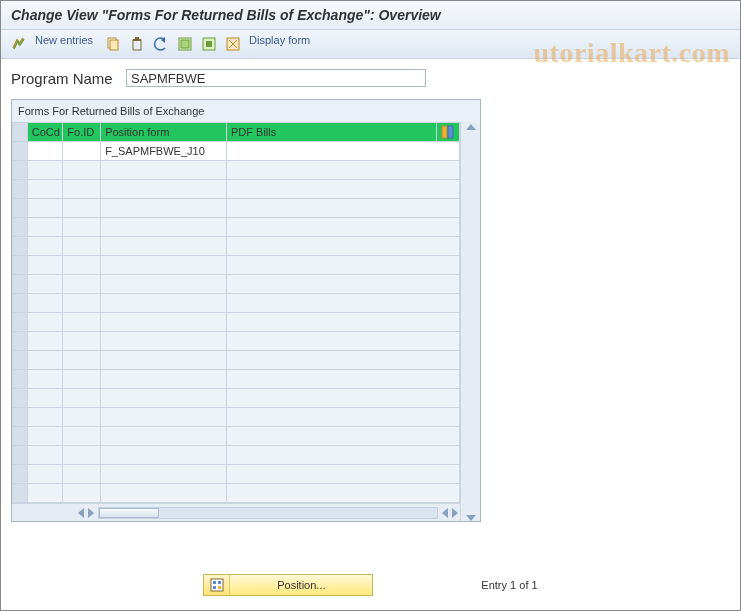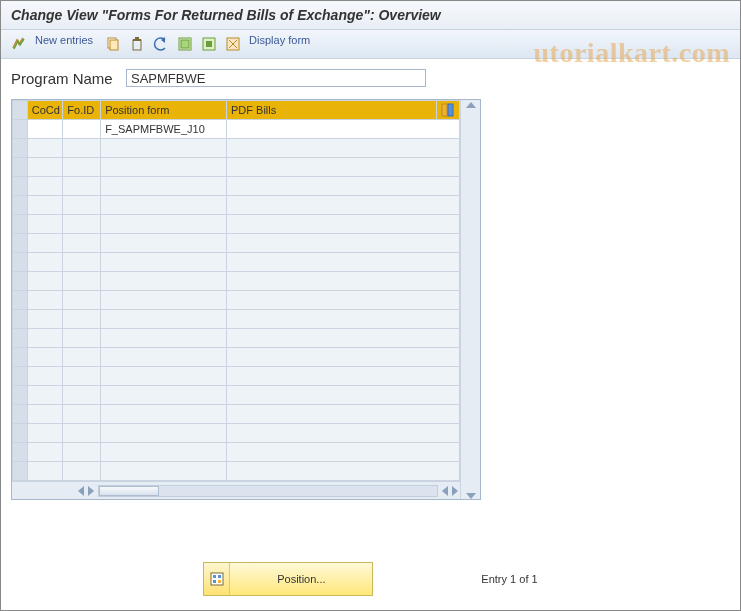--- a/index.html
+++ b/index.html
@@ -92,21 +92,21 @@
       font-size: 11px;
       padding: 2px 4px;
       height: 19px;
       text-align: left;
       background: #e5ecf4;
       color: #333;
       font-weight: normal;
       overflow: hidden;
       white-space: nowrap;
     }
-    .grid th { background: #eab308; }
+    .grid th { background: #22c55e; }
     .sel-col { width: 14px; background: #d6dfe9 !important; }
     .col-cocd { width: 34px; }
     .col-foid { width: 36px; }
     .col-script { width: 120px; }
     .col-pdf { width: 200px; }
     .col-config { width: 22px; text-align:center; }
     .grid td.data { background: #eef3f8; }
     .grid tr.row-data td.data { background: #fff; }
     .grid td.sel { background: #d6dfe9; }
     .table-wrap { display: flex; }
@@ -150,21 +150,21 @@
       left: 0; right: 0;
       display:flex;
       align-items:center;
       justify-content:center;
       gap: 60px;
     }
     .position-btn {
       display:flex; align-items:center;
       background: linear-gradient(to bottom,#fff9d8,#ffe87a);
       border:1px solid #c7b85a;
-      height:34px;
+      height:22px;
       width: 170px;
       cursor:pointer;
     }
     .position-btn .icon-part {
       width:26px; height:100%; display:flex; align-items:center; justify-content:center;
       border-right:1px solid #d9cc7a;
       background: linear-gradient(to bottom,#fdf6cf,#ffe173);
     }
     .position-btn .text-part {
       flex:1; text-align:center; font-size:11px; color:#333;
@@ -239,20 +239,21 @@
 
 <div class="watermark">utorialkart.com</div>
 
 <div class="content">
   <div class="field-row">
     <span class="field-label">Program Name</span>
     <input class="field-input" readonly="" value="SAPMFBWE" style="">
   </div>
 
   <div class="table-container">
+    <div class="table-title">Forms For Returned Bills of Exchange</div>
     <div class="table-wrap">
       <div style="flex:1;">
         <table class="grid">
           <thead>
             <tr>
               <th class="sel-col"></th>
               <th class="col-cocd">CoCd</th>
               <th class="col-foid">Fo.ID</th>
               <th class="col-script">Position form</th>
               <th class="col-pdf">PDF Bills</th>

